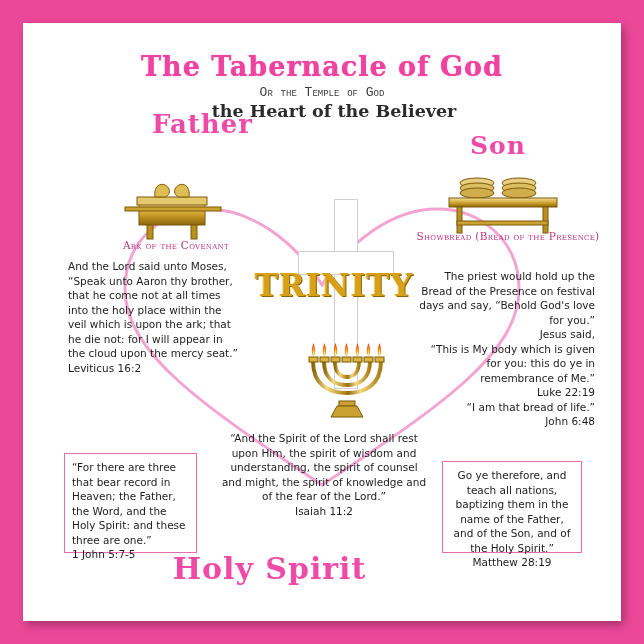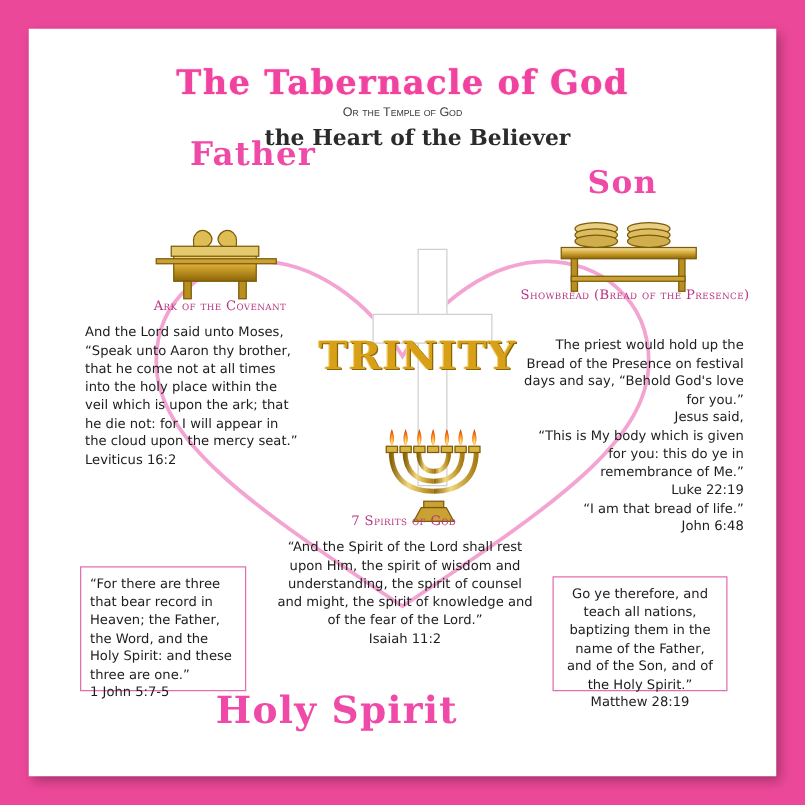--- a/index.html
+++ b/index.html
@@ -55,23 +55,23 @@
     top: 28px;
     font-size: 27px;
     color: #f0439f;
     text-shadow: 0 0 1px #f0439f;
   }
   #subtitle-1 {
     position: absolute;
     left: 0; width: 598px;
     text-align: center;
     top: 62px;
-    font-size: 10px;
+    font-size: 13px;
     color: #3a3a3a;
-    font-family: Liberation Sans, sans-serif;
+    font-family: Liberation Mono, monospace;
     font-variant: small-caps;
   }
   #subtitle-2 {
     position: absolute;
     left: 12px; width: 598px;
     text-align: center;
     top: 78px;
     font-size: 17.5px;
     color: #2b2b2b;
     font-family: "DejaVu Serif", serif;
@@ -282,21 +282,20 @@
         <path d="M74.5 18 C 71 12, 74 6, 74.5 4 C 75 6, 78 12, 74.5 18 Z"></path>
       </g>
       <g fill="#c9a233" stroke="#7d5a08">
         <rect x="34" y="62" width="16" height="5"></rect>
         <path d="M26 78 L 58 78 L 52 67 L 32 67 Z"></path>
       </g>
     </svg>
 
     <div class="caption" id="cap-ark" style="white-space: pre-line;">Ark of the Covenant</div>
     <div class="caption" id="cap-show" style="white-space: pre-line;">Showbread (Bread of the Presence)</div>
-    <div class="caption" id="cap-spirits" style="white-space: pre-line;">7 Spirits of God</div>
 
     <div class="scripture" id="text-left" style="white-space: pre-line;">And the Lord said unto Moses, “Speak unto Aaron thy brother, that he come not at all times into the holy place within the veil which is upon the ark; that he die not: for I will appear in the cloud upon the mercy seat.”
 Leviticus 16:2</div>
     <div class="scripture" id="text-right" style="white-space: pre-line;">The priest would hold up the Bread of the Presence on festival days and say, “Behold God's love for you.”
 Jesus said,
 “This is My body which is given for you: this do ye in remembrance of Me.”
 Luke 22:19
 “I am that bread of life.”
 John 6:48</div>
     <div class="scripture" id="text-center" style="white-space: pre-line;">“And the Spirit of the Lord shall rest upon Him, the spirit of wisdom and understanding, the spirit of counsel and might, the spirit of knowledge and of the fear of the Lord.”

